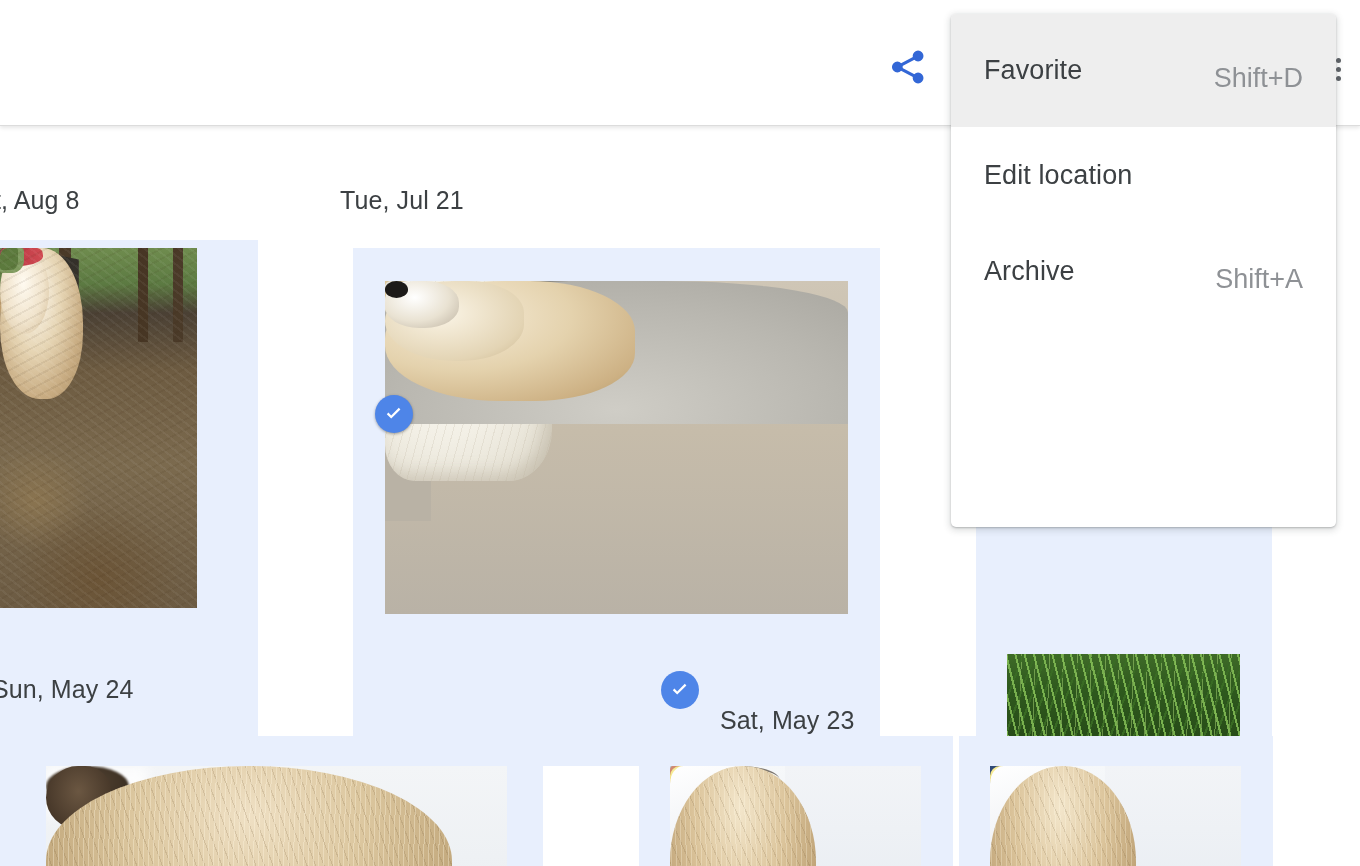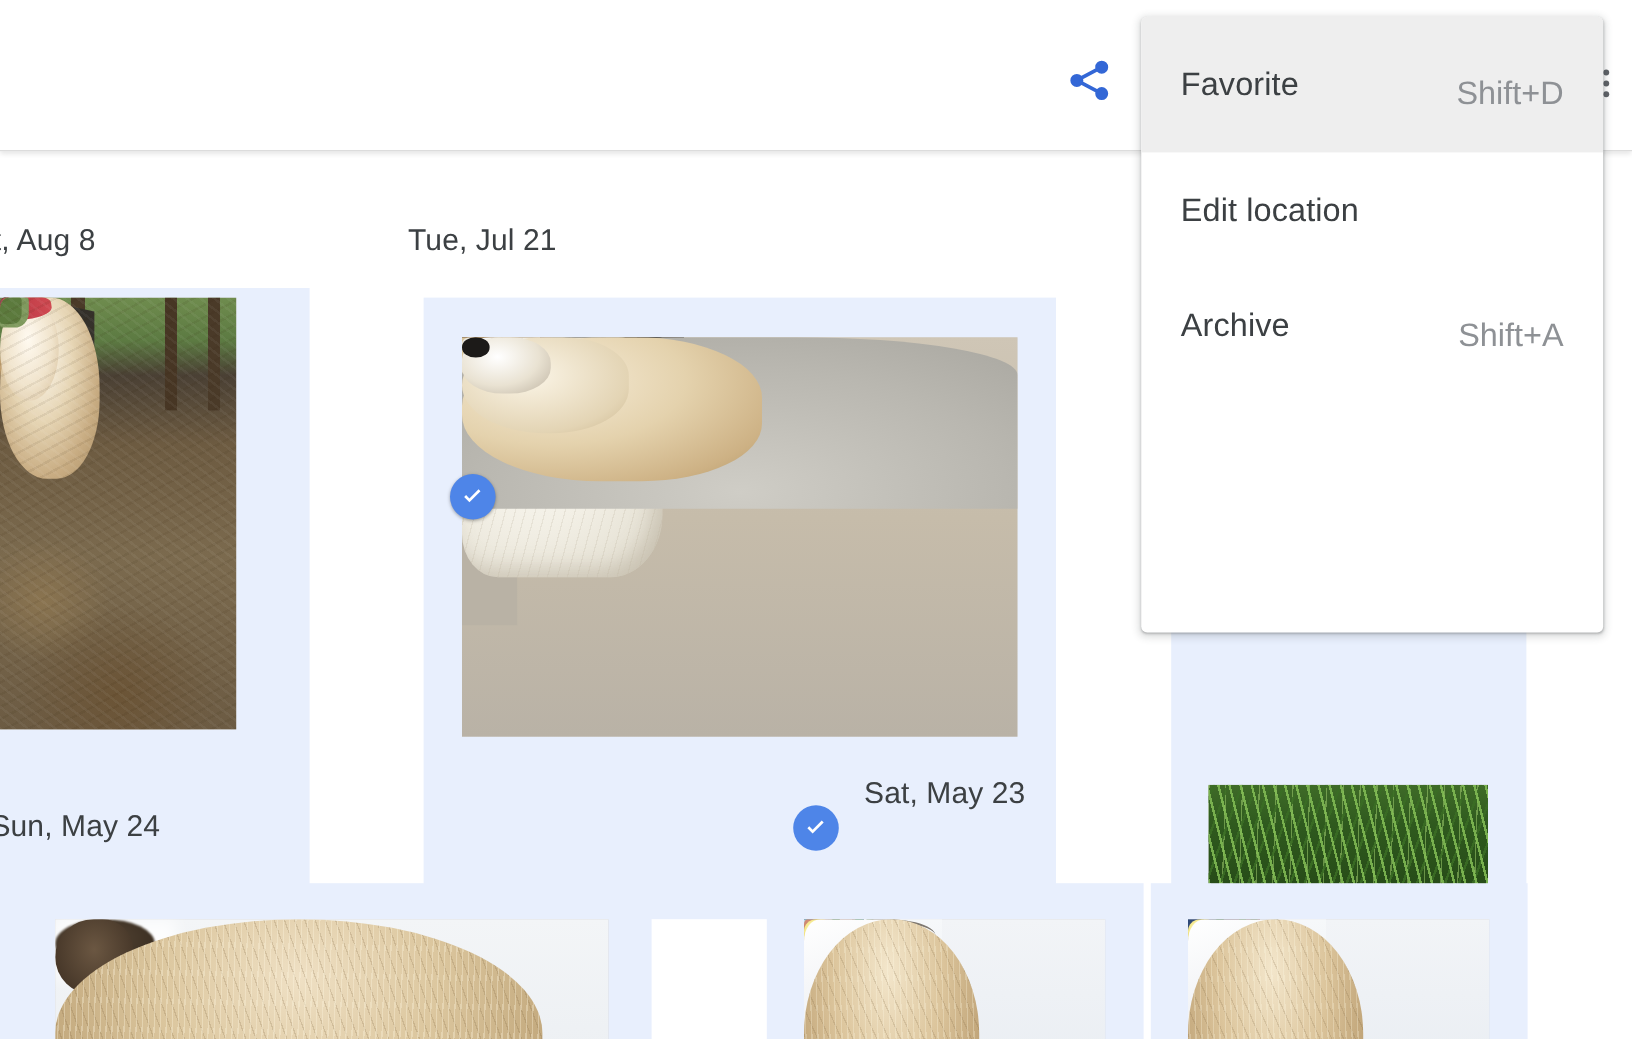--- a/index.html
+++ b/index.html
@@ -302,21 +302,21 @@
       </div>
     </div>
 
     <div class="date-hdr" style="left:-8px;top:549px;">Sun, May 24</div>
 
     <div class="date-check" style="left:661px;top:545px;">
       <svg width="24" height="24" viewBox="0 0 24 24">
           <path d="M9.2 16.6 4.8 12.2l1.6-1.6 2.8 2.8 7.6-7.6 1.6 1.6z" fill="#fff"></path>
         </svg>
     </div>
-    <div class="date-hdr" style="left:720px;top:521px;">Sat, May 23</div>
+    <div class="date-hdr" style="left:720px;top:580px;">Sat, May 23</div>
 
     <div class="tile" style="left:-30px;top:610px;width:573px;height:256px;">
       <div class="photo" style="left:76px;top:30px;width:461px;height:226px;">
         <div class="p4-bg"></div>
         <div class="p4-hl"></div>
         <div class="p4-dark"></div>
         <div class="p4-ear"></div>
         <div class="p4-fur"></div>
         <div class="p4-furtex"></div>
       </div>

